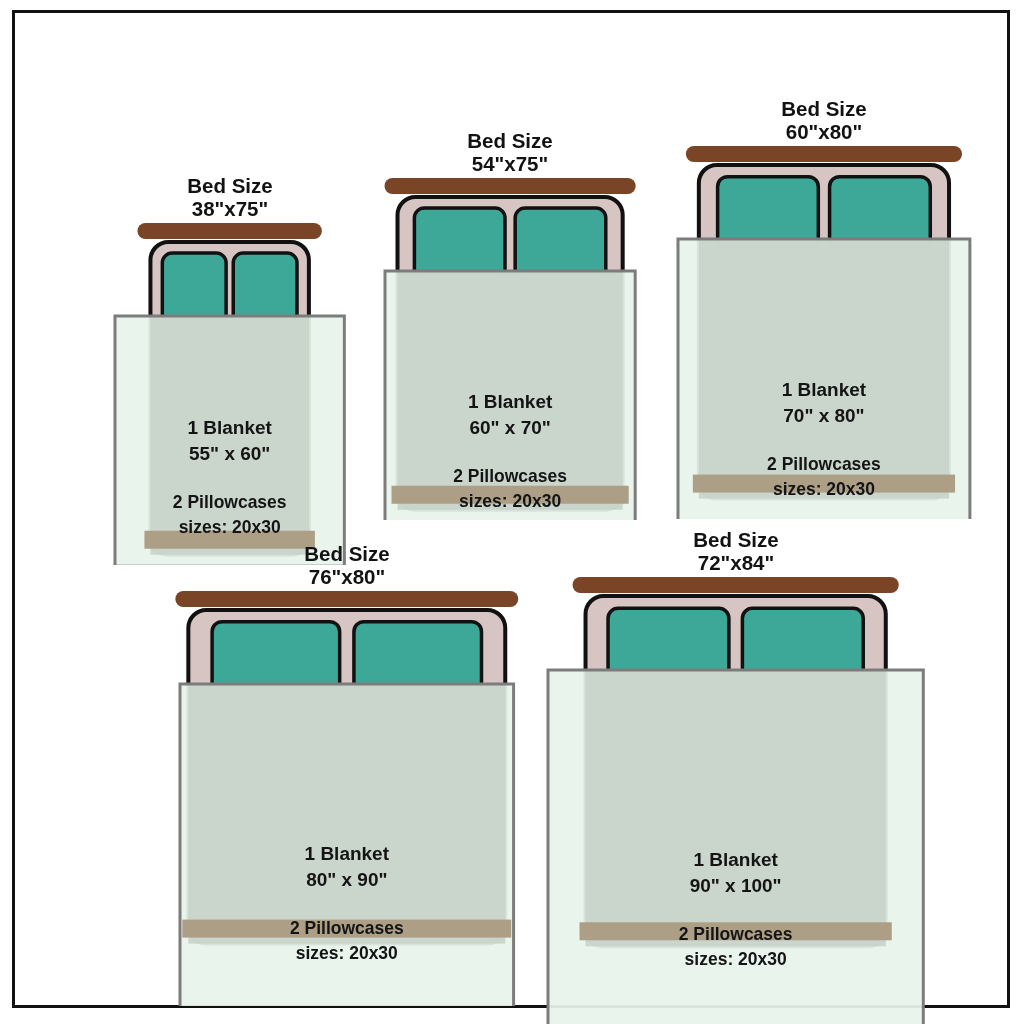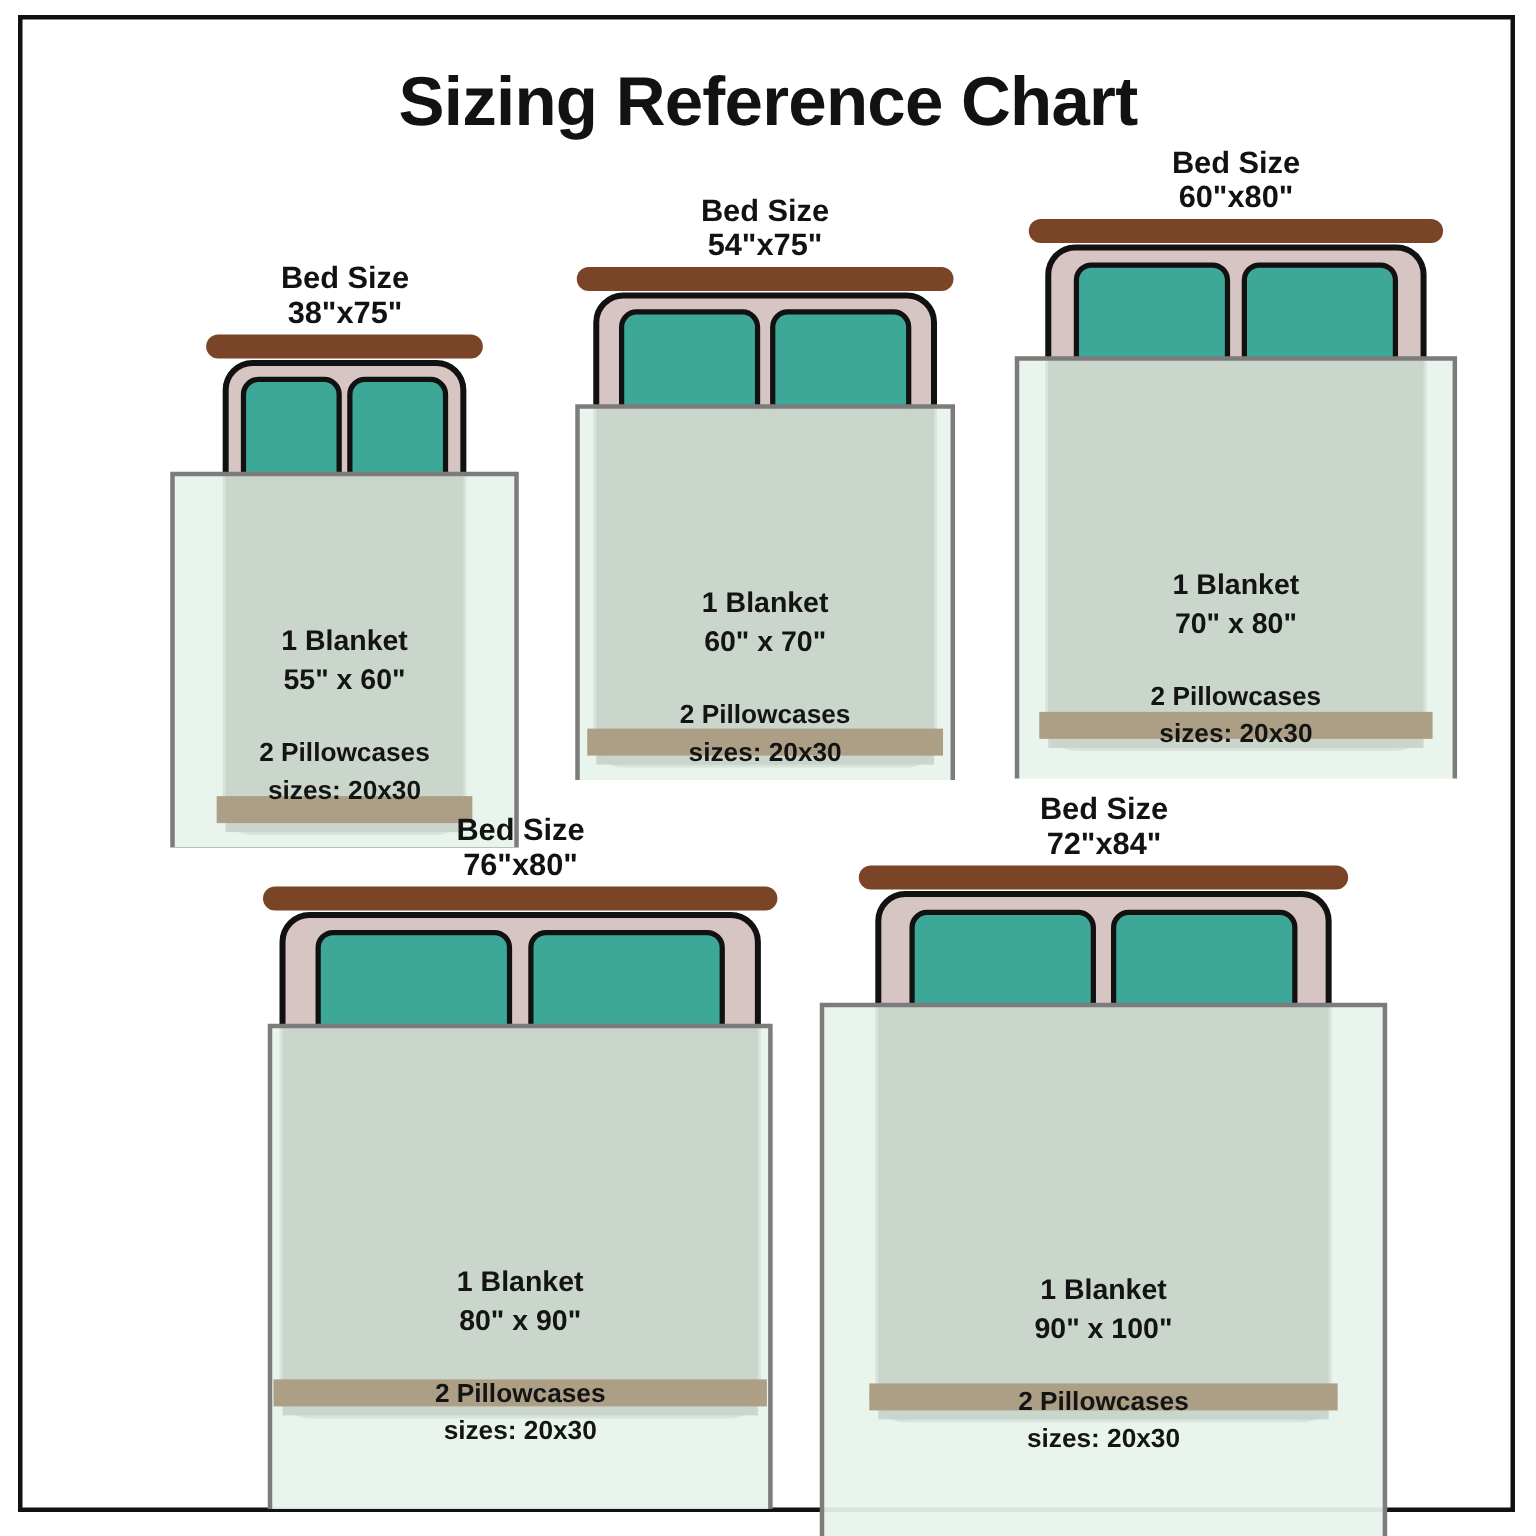--- a/index.html
+++ b/index.html
@@ -63,21 +63,20 @@
   .blanket-label.l3 { font-size: 17.5px; }
   .blanket-label.l4 { font-size: 17.5px; }
 </style>
 </head>
 <body>
 
 <div id="page">
 
   <div id="frame"></div>
 
-  <div id="chart-title">Sizing Reference Chart</div>
 
   <div id="beds-layer">
       <div class="bed-card" style="left: 88px; top: 174px; width: 224px;">
         <div class="bed-card-title"><span>Bed Size</span><br><span>38"x75"</span></div>
         <svg width="253.35" height="342.75" viewBox="0 0 253.35 342.75" class="bed-figure" style="margin-left: -14.675px;">
           <rect x="47.44499999999999" y="20" width="158.46" height="312.75" rx="18" ry="18" fill="#D7C5C3" stroke="#111111" stroke-width="4"></rect>
           <clipPath id="pclip-twin"></clipPath>
           <g>
             <clipPath id="pc-twin-0">
               <rect x="59.329499999999996" y="30.94625" width="63.78015" height="72" rx="10" ry="10"></rect>

